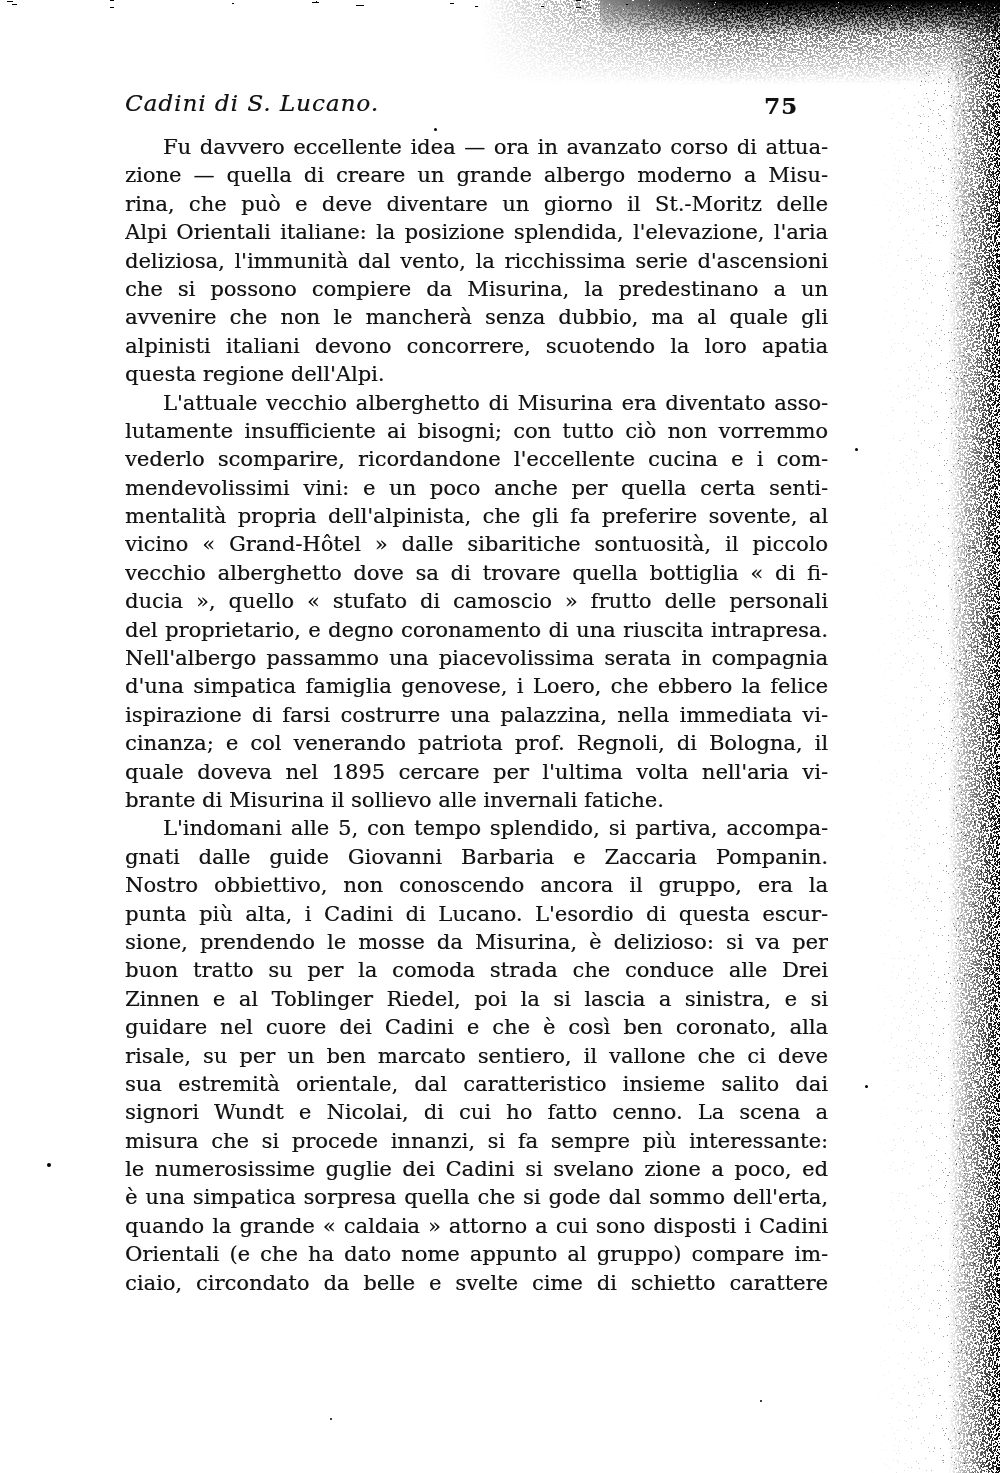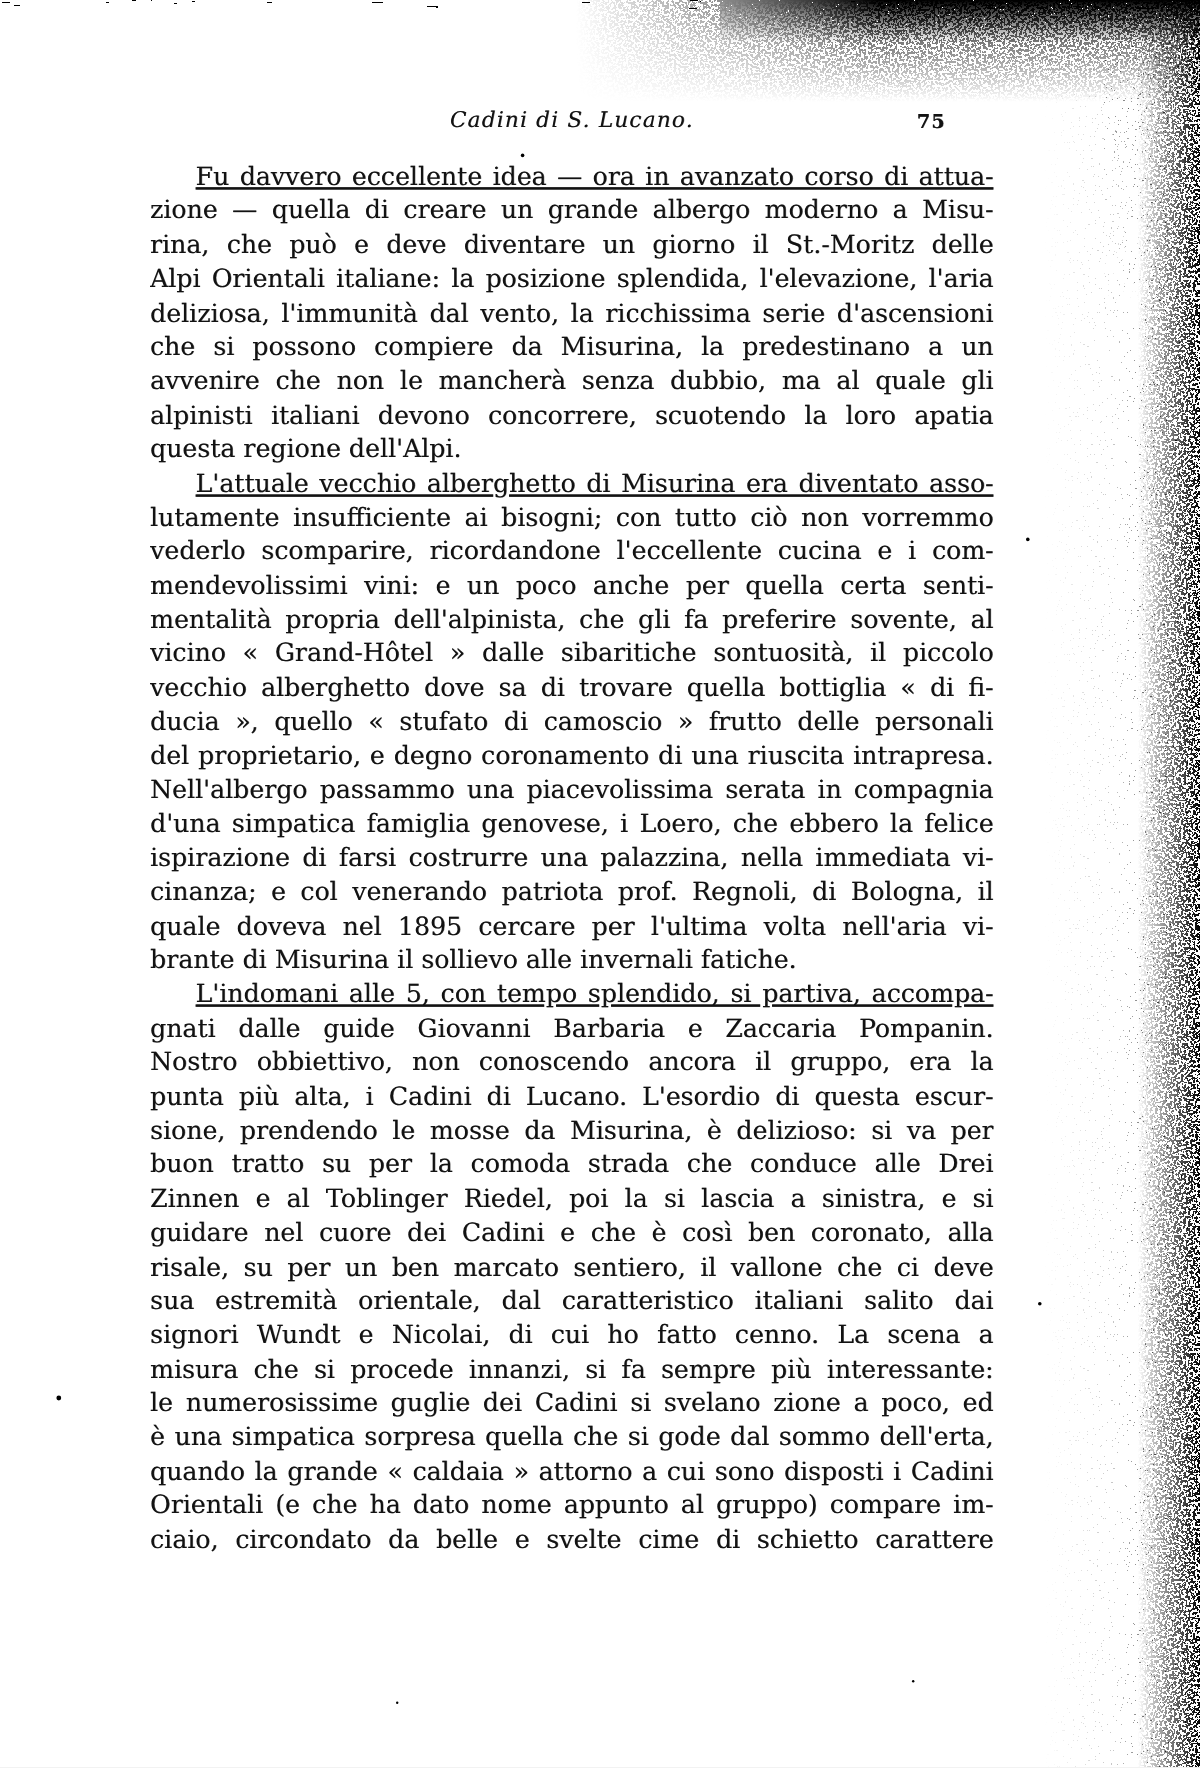--- a/index.html
+++ b/index.html
@@ -11,31 +11,30 @@
     background: #ffffff;
     overflow: hidden;
     font-family: "DejaVu Serif", "Liberation Serif", serif;
     color: #121212;
   }
   .running-header {
     position: absolute;
     top: 90px;
     left: 125px;
     width: 703px;
-    text-align: center;
     font-style: italic;
-    font-size: 18px;
+    font-size: 23px;
     letter-spacing: 1px;
     text-shadow: 0.4px 0 0 rgba(0,0,0,0.55);
   }
   .page-number {
     position: absolute;
     top: 92px;
     left: 764px;
-    font-size: 16px;
+    font-size: 23px;
     font-weight: 600;
     letter-spacing: 1px;
     text-shadow: 0.4px 0 0 rgba(0,0,0,0.6);
   }
   .text-block {
     position: absolute;
     top: 133px;
     left: 125px;
     width: 703px;
     font-size: 21px;
@@ -43,21 +42,21 @@
   }
   .paragraph { margin: 0; }
   .line {
     height: 28.4px;
     line-height: 28.4px;
     text-align: justify;
     text-align-last: justify;
     white-space: normal;
     overflow: hidden;
   }
-  .line.indent { text-indent: 38px; text-decoration: underline; }
+  .line.indent { text-indent: 38px; }
   .line.last { text-align-last: left; }
   .noise-overlay {
     position: absolute;
     top: 0; left: 0;
     pointer-events: none;
   }
   .speck {
     position: absolute;
     background: #000;
     border-radius: 50%;
@@ -105,21 +104,21 @@
       <div class="paragraph">
         <div class="line indent">L'indomani alle 5, con tempo splendido, si partiva, accompa-</div>
         <div class="line">gnati dalle guide Giovanni Barbaria e Zaccaria Pompanin.</div>
         <div class="line">Nostro obbiettivo, non conoscendo ancora il gruppo, era la</div>
         <div class="line">punta più alta, i Cadini di Lucano. L'esordio di questa escur-</div>
         <div class="line">sione, prendendo le mosse da Misurina, è delizioso: si va per</div>
         <div class="line">buon tratto su per la comoda strada che conduce alle Drei</div>
         <div class="line">Zinnen e al Toblinger Riedel, poi la si lascia a sinistra, e si</div>
         <div class="line">guidare nel cuore dei Cadini e che è così ben coronato, alla</div>
         <div class="line">risale, su per un ben marcato sentiero, il vallone che ci deve</div>
-        <div class="line">sua estremità orientale, dal caratteristico italiani salito dai</div>
+        <div class="line">sua estremità orientale, dal caratteristico insieme salito dai</div>
         <div class="line">signori Wundt e Nicolai, di cui ho fatto cenno. La scena a</div>
         <div class="line">misura che si procede innanzi, si fa sempre più interessante:</div>
         <div class="line">le numerosissime guglie dei Cadini si svelano zione a poco, ed</div>
         <div class="line">è una simpatica sorpresa quella che si gode dal sommo dell'erta,</div>
         <div class="line">quando la grande « caldaia » attorno a cui sono disposti i Cadini</div>
         <div class="line">Orientali (e che ha dato nome appunto al gruppo) compare im-</div>
         <div class="line">ciaio, circondato da belle e svelte cime di schietto carattere</div>
       </div>
     </div>
 

